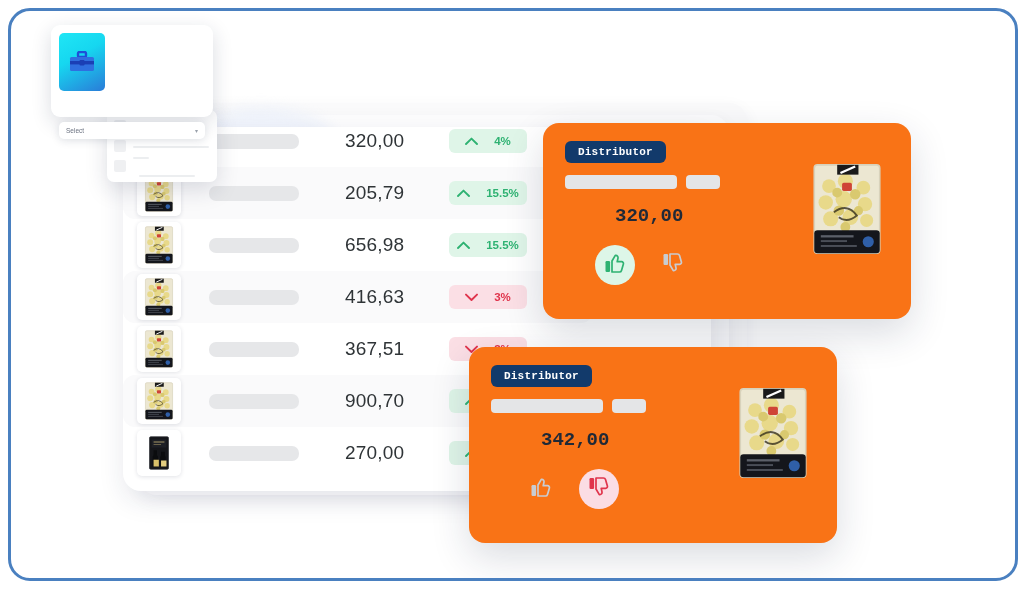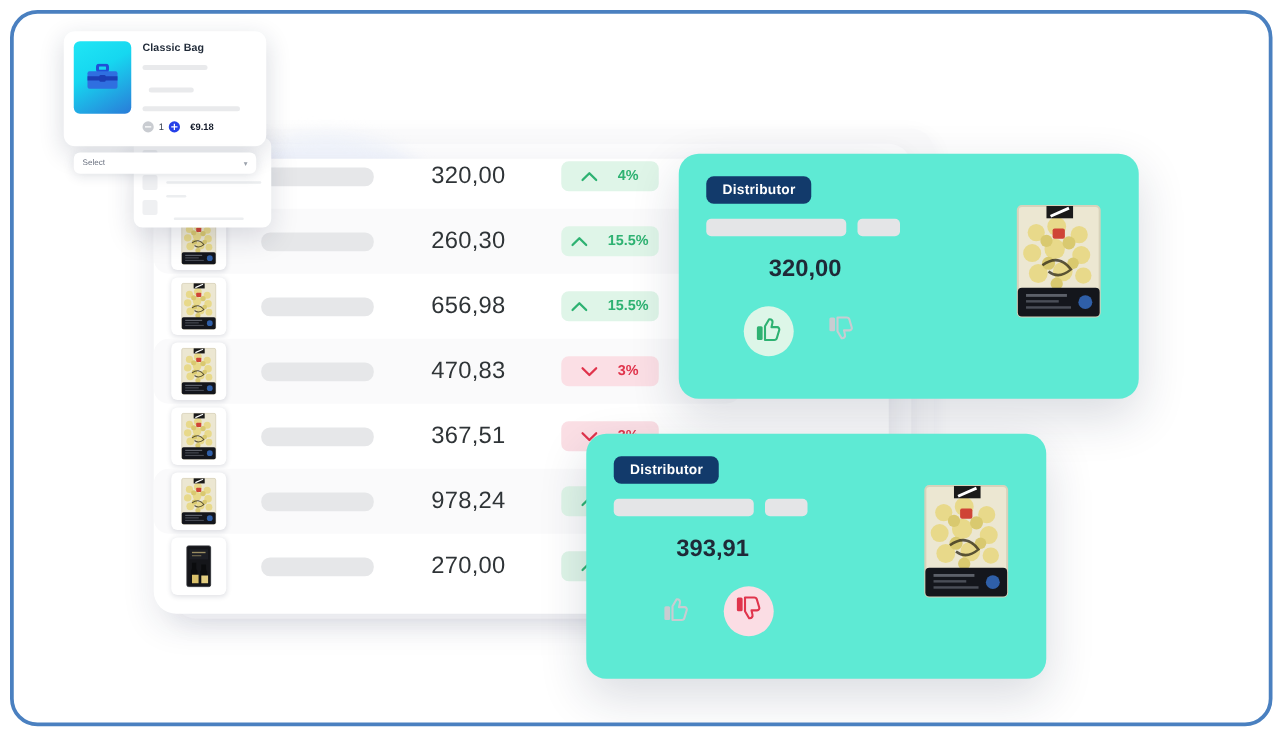--- a/index.html
+++ b/index.html
@@ -146,24 +146,25 @@
     padding: 6px 7px;
     z-index: 38;
   }
   .dd-row { display:flex; align-items:center; height:20px; }
   .dd-sq { width:12px; height:12px; background:#eff0f2; border-radius:2px; flex:0 0 auto; }
   .dd-lines { margin-left:7px; flex:1 1 auto; }
   .dd-l { height:2.5px; background:#eceef0; border-radius:2px; display:inline-block; vertical-align:middle; }
 
   
   .dist-card {
-    background:#5eead4;
+    background:#f97316;
     border-radius: 16px;
     box-shadow: 0 14px 38px rgba(25,35,70,.16);
     z-index: 50;
+    font-family: Liberation Mono, monospace;
   }
   #dist-1 { left: 532px; top: 112px; width: 368px; height: 196px; }
   #dist-2 { left: 458px; top: 336px; width: 368px; height: 196px; }
 
   .dist-tag {
     position:absolute; left: 22px; top: 18px;
     background:#123a6b; color:#ffffff;
     font-size: 11px; font-weight: 700;
     padding: 5px 13px;
     border-radius: 6px;
@@ -273,21 +274,21 @@
     <rect x="19" y="12" width="6" height="5" rx="1" fill="#cf4436"></rect>
     <path d="M14 30 q8 -6 14 2 q-6 5 -11 1" fill="none" stroke="#2a2416" stroke-width="1.2" opacity=".75"></path>
     <rect x="2" y="41" width="40" height="14" rx="2" fill="#14161c"></rect>
     <rect x="6" y="44" width="20" height="1.4" fill="#5c6069"></rect>
     <rect x="6" y="47" width="16" height="1.2" fill="#4a4e57"></rect>
     <rect x="6" y="50" width="22" height="1.2" fill="#4a4e57"></rect>
     <circle cx="35" cy="48" r="3.4" fill="#2f5fa8"></circle>
   </svg>
         </div>
         <div class="name-skel"></div>
-        <div class="price">260,30</div>
+        <div class="price">205,79</div>
         <div class="badge up">
           <span>
             <svg width="13" height="9" viewBox="0 0 13 9">
               <path d="M1 7 L6.5 1.6 L12 7" fill="none" stroke="#2eb272" stroke-width="1.9" stroke-linecap="round" stroke-linejoin="round"></path>
             </svg>
           </span>
           <span>15.5%</span>
         </div>
       </div>
       <div class="row">
@@ -363,21 +364,21 @@
     <rect x="19" y="12" width="6" height="5" rx="1" fill="#cf4436"></rect>
     <path d="M14 30 q8 -6 14 2 q-6 5 -11 1" fill="none" stroke="#2a2416" stroke-width="1.2" opacity=".75"></path>
     <rect x="2" y="41" width="40" height="14" rx="2" fill="#14161c"></rect>
     <rect x="6" y="44" width="20" height="1.4" fill="#5c6069"></rect>
     <rect x="6" y="47" width="16" height="1.2" fill="#4a4e57"></rect>
     <rect x="6" y="50" width="22" height="1.2" fill="#4a4e57"></rect>
     <circle cx="35" cy="48" r="3.4" fill="#2f5fa8"></circle>
   </svg>
         </div>
         <div class="name-skel"></div>
-        <div class="price">470,83</div>
+        <div class="price">416,63</div>
         <div class="badge down">
           <span>
             <svg width="13" height="9" viewBox="0 0 13 9">
               <path d="M1 1.6 L6.5 7 L12 1.6" fill="none" stroke="#e0344c" stroke-width="1.9" stroke-linecap="round" stroke-linejoin="round"></path>
             </svg>
           </span>
           <span>3%</span>
         </div>
       </div>
       <div class="row">
@@ -453,21 +454,21 @@
     <rect x="19" y="12" width="6" height="5" rx="1" fill="#cf4436"></rect>
     <path d="M14 30 q8 -6 14 2 q-6 5 -11 1" fill="none" stroke="#2a2416" stroke-width="1.2" opacity=".75"></path>
     <rect x="2" y="41" width="40" height="14" rx="2" fill="#14161c"></rect>
     <rect x="6" y="44" width="20" height="1.4" fill="#5c6069"></rect>
     <rect x="6" y="47" width="16" height="1.2" fill="#4a4e57"></rect>
     <rect x="6" y="50" width="22" height="1.2" fill="#4a4e57"></rect>
     <circle cx="35" cy="48" r="3.4" fill="#2f5fa8"></circle>
   </svg>
         </div>
         <div class="name-skel"></div>
-        <div class="price">978,24</div>
+        <div class="price">900,70</div>
         <div class="badge up">
           <span>
             <svg width="13" height="9" viewBox="0 0 13 9">
               <path d="M1 7 L6.5 1.6 L12 7" fill="none" stroke="#2eb272" stroke-width="1.9" stroke-linecap="round" stroke-linejoin="round"></path>
             </svg>
           </span>
           <span>4%</span>
         </div>
       </div>
       <div class="row">
@@ -498,38 +499,20 @@
     </div>
 
   <div class="layer" id="card-product">
     <div id="prod-img">
       <svg width="26" height="22" viewBox="0 0 26 22">
         <rect x="9" y="1" width="8" height="5" rx="1.6" fill="none" stroke="#1f4fd8" stroke-width="2.4"></rect>
         <rect x="1" y="6" width="24" height="14" rx="1.6" fill="#2f6fe0"></rect>
         <rect x="1" y="10" width="24" height="3.4" fill="#1b3fb5"></rect>
         <rect x="10.5" y="9" width="5" height="5.4" rx="1" fill="#1b3fb5"></rect>
       </svg>
-    </div>
-    <div id="prod-info">
-      <div id="prod-title">Classic Bag</div>
-      <div>
-        <span class="line-skel" id="sk-a"></span><span class="line-skel" id="sk-b"></span>
-      </div>
-      <div class="line-skel" id="sk-c"></div>
-      <div id="stepper">
-        <span class="circ minus">
-            <i></i>
-          </span>
-        <span id="qty">1</span>
-        <span class="circ plus">
-            <i class="h"></i>
-            <i class="v"></i>
-          </span>
-        <span id="price-eur">€9.18</span>
-      </div>
     </div>
     <div id="select-box">
       <span>Select</span>
       <span id="select-caret">▾</span>
     </div>
   </div>
 
   <div class="layer" id="dropdown">
     <div class="dd-row">
       <span class="dd-sq"></span>
@@ -603,21 +586,21 @@
     <rect x="6" y="50" width="22" height="1.2" fill="#4a4e57"></rect>
     <circle cx="35" cy="48" r="3.4" fill="#2f5fa8"></circle>
   </svg></div>
     </div>
   <div class="layer dist-card" id="dist-2">
       <div class="dist-tag">Distributor</div>
       <div class="dist-skels">
         <span class="dist-sk wide"></span>
         <span class="dist-sk small"></span>
       </div>
-      <div class="dist-price">393,91</div>
+      <div class="dist-price">342,00</div>
       <div class="votes">
         <span class="vote off">
           <span><svg width="22" height="22" viewBox="0 0 22 22">
     <rect x="1.5" y="9" width="4.6" height="11" rx="1.2" fill="#c9ccd1"></rect>
     <path d="M8 20 h7.4 a2.2 2.2 0 0 0 2.1 -1.6 l1.9 -6.4 a1.8 1.8 0 0 0 -1.7 -2.3 h-4.5 l.8 -3.6 a2.2 2.2 0 0 0 -2.2 -2.7 l-.5 0 -3.3 5.6 z" fill="none" stroke="#c9ccd1" stroke-width="1.7" stroke-linejoin="round"></path>
   </svg></span>
         </span>
         <span class="vote on-down">
           <span><svg width="22" height="22" viewBox="0 0 22 22">
     <rect x="1.5" y="2" width="4.6" height="11" rx="1.2" fill="#e0344c"></rect>

